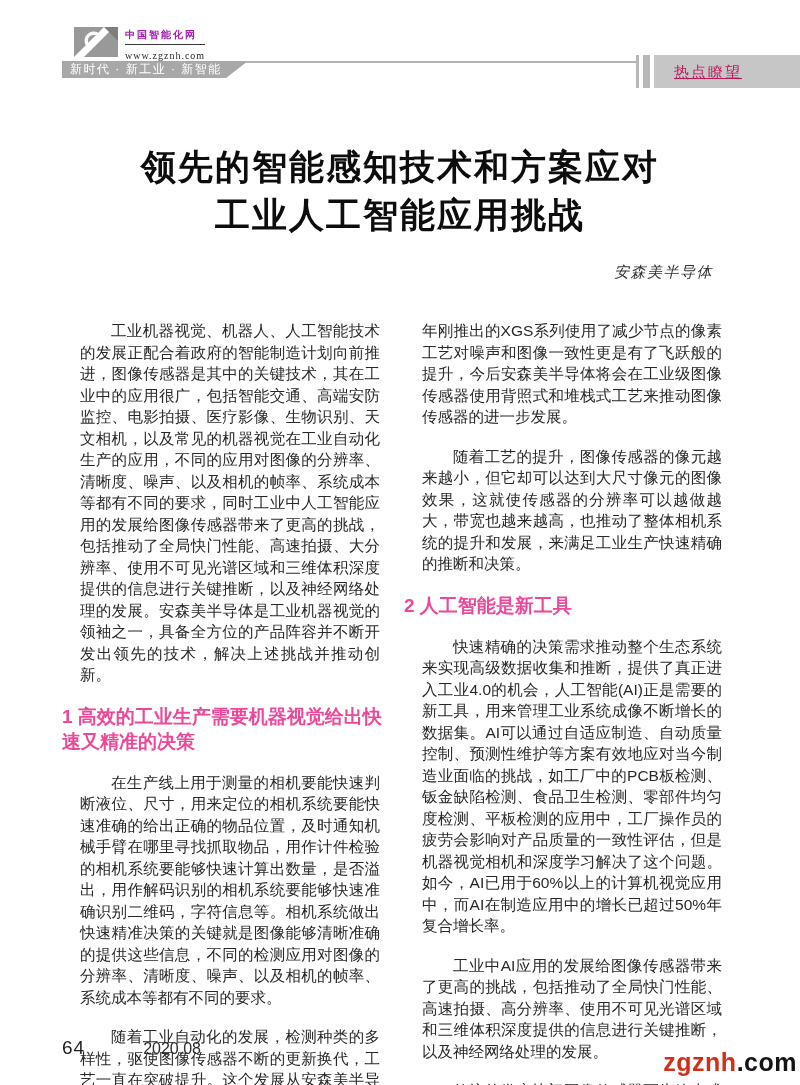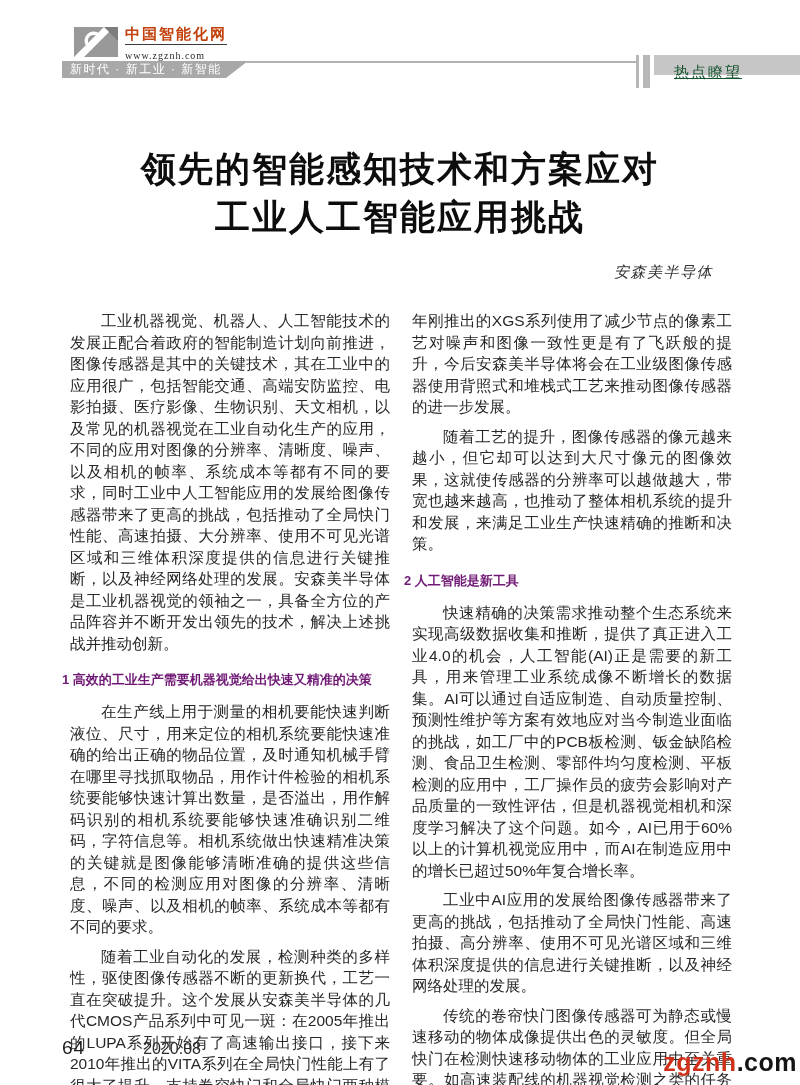--- a/index.html
+++ b/index.html
@@ -6,45 +6,45 @@
   .page{
     position:relative;width:800px;height:1085px;background:#ffffff;
     margin:0 auto;overflow:hidden;
     font-family:"Liberation Sans","DejaVu Sans",sans-serif;color:#222;
   }
   
   .logo-block{position:absolute;left:74px;top:27px;display:flex;align-items:flex-start;}
   .logo-icon{width:44px;height:30px;display:block;}
   .logo-text{margin-left:7px;}
   .site-name{font-family:"Liberation Serif","DejaVu Serif",serif;font-weight:bold;
-    font-size:15px;line-height:15px;color:#c2410c;letter-spacing:2px;}
+    font-size:10px;line-height:15px;color:#a21caf;letter-spacing:2px;}
   .site-url{font-family:"Liberation Serif","DejaVu Serif",serif;font-size:10px;line-height:12px;
     color:#2a2a2a;border-top:1.5px solid #3a3a3a;margin-top:2px;padding-top:5px;letter-spacing:1px;}
   .banner{position:absolute;left:62px;top:61px;width:186px;height:17px;background:#a8a8a8;
     clip-path:polygon(0 0,100% 0,calc(100% - 22px) 100%,0 100%);
     color:#ffffff;font-size:12px;line-height:17px;padding-left:8px;letter-spacing:1.5px;box-sizing:border-box;}
   .header-rule{position:absolute;left:246px;top:61px;width:390px;height:2px;background:#b3b3b3;}
   .tag-bar1{position:absolute;left:636px;top:55px;width:3px;height:33px;background:#b7b7b7;}
   .tag-bar2{position:absolute;left:643px;top:55px;width:7px;height:33px;background:#b7b7b7;}
-  .section-tag{position:absolute;left:654px;top:55px;right:0;height:20px;background:#c6c6c6;
-    color:#14532d;font-size:15px;line-height:33px;padding-left:20px;letter-spacing:2px;text-decoration:underline;}
+  .section-tag{position:absolute;left:654px;top:55px;right:0;height:33px;background:#c6c6c6;
+    color:#be185d;font-size:15px;line-height:33px;padding-left:20px;letter-spacing:2px;text-decoration:underline;}
   
   .title{position:absolute;left:0;right:0;top:146px;text-align:center;
-    font-family:Liberation Serif, serif;font-weight:bold;color:#0d0d0d;
+    font-family:Liberation Mono, monospace;font-weight:bold;color:#0d0d0d;
     font-size:35px;line-height:48px;letter-spacing:2px;}
   .author{position:absolute;top:263px;right:87px;
     font-family:"Liberation Serif","DejaVu Serif",serif;font-style:italic;
     font-size:15px;color:#333;letter-spacing:1.5px;}
   
   .columns{position:absolute;left:62px;top:302px;width:678px;display:flex;gap:6px;}
   .col{width:336px;}
-  .para{margin:8px;font-size:15.5px;line-height:21.5px;text-align:justify;color:#282828;}
+  .para{margin:18px;font-size:15.5px;line-height:21.5px;text-align:justify;color:#282828;}
   .para.indent{text-indent:2em;}
-  .sec-heading{margin:13px 0 9px 0;font-size:13px;line-height:25px;font-weight:bold;
-    color:#701a75;text-align:left;}
+  .sec-heading{margin:13px 0 9px 0;font-size:19px;line-height:25px;font-weight:bold;
+    color:#ec4899;text-align:left;}
   
   .footer{position:absolute;left:62px;top:1037px;display:flex;align-items:baseline;gap:46px;}
   .page-number{font-size:19px;color:#1e1e1e;letter-spacing:1px;}
   .journal-logo{margin-left:16px;font-family:"DejaVu Serif","Liberation Serif",serif;
     font-style:italic;font-weight:bold;font-size:23px;color:#141414;letter-spacing:2px;}
   .issue{margin-left:12px;font-size:16px;color:#2c2c2c;}
   .watermark{position:absolute;top:1048px;right:3px;font-size:25px;font-weight:bold;
     letter-spacing:0.5px;font-family:"Liberation Sans","DejaVu Sans",sans-serif;}
   .watermark .hl{color:#d03018;}
   .watermark .rest{color:#141414;}

